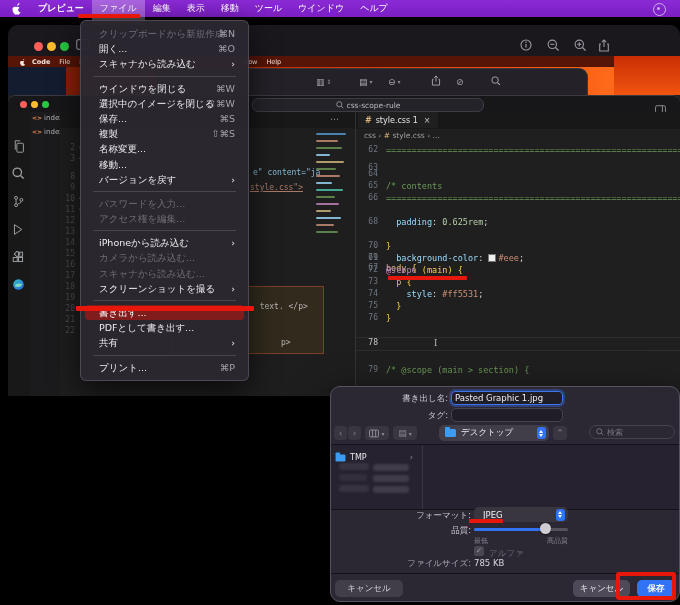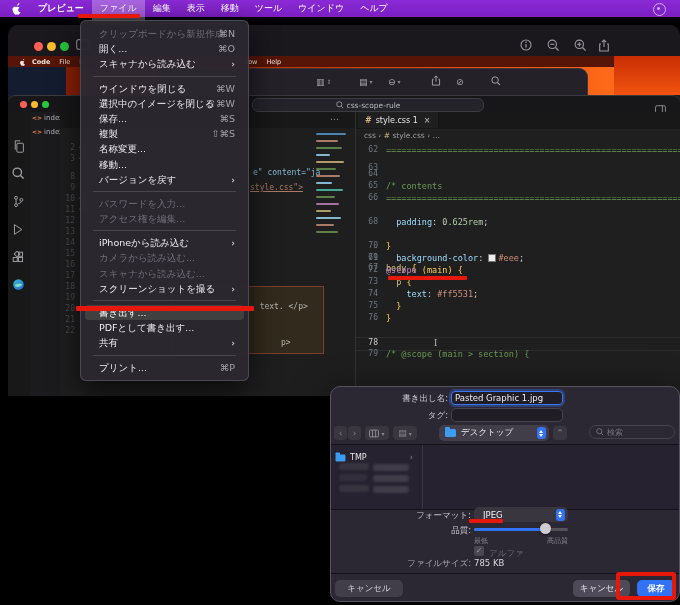--- a/index.html
+++ b/index.html
@@ -93,21 +93,21 @@
 
   
   .dropdown{position:absolute;left:80px;top:20px;width:167px;z-index:45;background:rgba(43,39,47,.97);
             border:1px solid rgba(110,104,118,.5);border-radius:6px;box-shadow:0 10px 30px rgba(0,0,0,.65);
             padding:5px 0;color:#ececf0;font-size:9.5px;}
   .dd-item{position:relative;height:15.2px;line-height:15.2px;padding-left:14px;margin:0 4px;
            border-radius:4px;white-space:nowrap;}
   .dd-item .sc{position:absolute;right:9px;color:#a5a1ac;}
   .dd-item .sub{position:absolute;right:9px;color:#ececf0;}
   .dd-item.dis{color:#716c78;}
-  .dd-item.hl{background:#404040;color:#fff;}
+  .dd-item.hl{background:#7f1d1d;color:#fff;}
   .dd-sep{height:1px;background:rgba(255,255,255,.14);margin:4px 12px;}
 
   
   .dialog{position:absolute;left:330px;top:386px;width:350px;height:216px;background:#2b2733;z-index:50;
           border:1px solid #57525f;border-radius:10px;box-shadow:0 14px 40px rgba(0,0,0,.8);
           color:#e8e6ea;font-size:9px;box-sizing:border-box;}
   .dlg-label{position:absolute;text-align:right;color:#cfccd4;font-size:8.5px;}
   .dlg-name{position:absolute;left:120px;top:4px;width:104px;height:12px;background:#201d26;color:#efedf2;
             border:1.5px solid #3a76f0;outline:2px solid rgba(58,118,240,.35);border-radius:4px;
             font-size:8.5px;padding:0 3px;font-family:inherit;}
@@ -386,25 +386,25 @@
               <div class="cl" style="top: 26px;"><span class="n">64</span><span class="t"></span></div>
               <div class="cl" style="top: 38px;"><span class="n">65</span><span class="t"><span class="c-com">/* contents</span></span></div>
               <div class="cl" style="top: 50px;"><span class="n">66</span><span class="t"><span class="c-com">===========================================================</span></span></div>
               <div class="cl" style="top: 78px; margin-top: 42px;"><span class="n">67</span><span class="t"><span class="c-sel">body </span><span class="c-br">{</span></span></div>
               <div class="cl" style="top: 74px;"><span class="n">68</span><span class="t"><span class="c-pun">  </span><span class="c-prop">padding</span><span class="c-pun">: </span><span class="c-num">0.625rem</span><span class="c-pun">;</span></span></div>
               <div class="cl" style="top: 86px; margin-top: 24px;"><span class="n">69</span><span class="t"><span class="c-pun">  </span><span class="c-prop">background-color</span><span class="c-pun">: </span><span class="swatch"></span><span class="c-val">#eee</span><span class="c-pun">;</span></span></div>
               <div class="cl" style="top: 98px;"><span class="n">70</span><span class="t"><span class="c-br">}</span></span></div>
               <div class="cl" style="top: 110px;"><span class="n">71</span><span class="t"></span></div>
               <div class="cl" style="top: 122px;"><span class="n">72</span><span class="t"><span class="c-at">@scope</span><span class="c-br"> (main) {</span></span></div>
               <div class="cl" style="top: 134px;"><span class="n">73</span><span class="t"><span class="c-sel">  p </span><span class="c-br">{</span></span></div>
-              <div class="cl" style="top: 146px;"><span class="n">74</span><span class="t"><span class="c-pun">    </span><span class="c-prop">text</span><span class="c-pun">: </span><span class="c-val">#ff5531</span><span class="c-pun">;</span></span></div>
+              <div class="cl" style="top: 146px;"><span class="n">74</span><span class="t"><span class="c-pun">    </span><span class="c-prop">style</span><span class="c-pun">: </span><span class="c-val">#ff5531</span><span class="c-pun">;</span></span></div>
               <div class="cl" style="top: 158px;"><span class="n">75</span><span class="t"><span class="c-br">  }</span></span></div>
               <div class="cl" style="top: 170px;"><span class="n">76</span><span class="t"><span class="c-br">}</span></span></div>
               <div class="cl cur" style="top: 194px;"><span class="n">78</span><span class="t"><span class="c-ibeam">I</span></span></div>
-              <div class="cl" style="top: 206px;"><span class="n">79</span><span class="t"><span class="c-com">/* @scope (main &gt; section) {</span></span></div>
+              <div class="cl" style="top: 222px;"><span class="n">79</span><span class="t"><span class="c-com">/* @scope (main &gt; section) {</span></span></div>
             </div>
         </div>
       </div>
     </div>
   </div>
 
   <div class="menubar">
     <span class="mb-apple">
       <svg width="11" height="13" viewBox="0 0 13 16" fill="#ffffff">
           <path d="M11.6 12.4c-.3.7-.6 1.3-1.1 1.9-.6.8-1.2 1.3-1.9 1.3-.6 0-1-.2-1.6-.2-.6 0-1 .2-1.6.2-.7 0-1.3-.5-2-1.4C2.2 12.6 1.6 10.7 1.6 9c0-2 1.3-3.1 2.6-3.1.6 0 1.2.2 1.7.2.4 0 1.1-.3 1.8-.3 1.1 0 2 .5 2.5 1.3-1.1.7-1.6 1.6-1.6 2.8 0 1.3.7 2.2 1.6 2.7zM9.4 3.5c.5-.6.8-1.4.7-2.2-.7 0-1.5.5-2 1.1-.4.5-.8 1.3-.7 2.1.8.1 1.5-.4 2-1z"></path>

